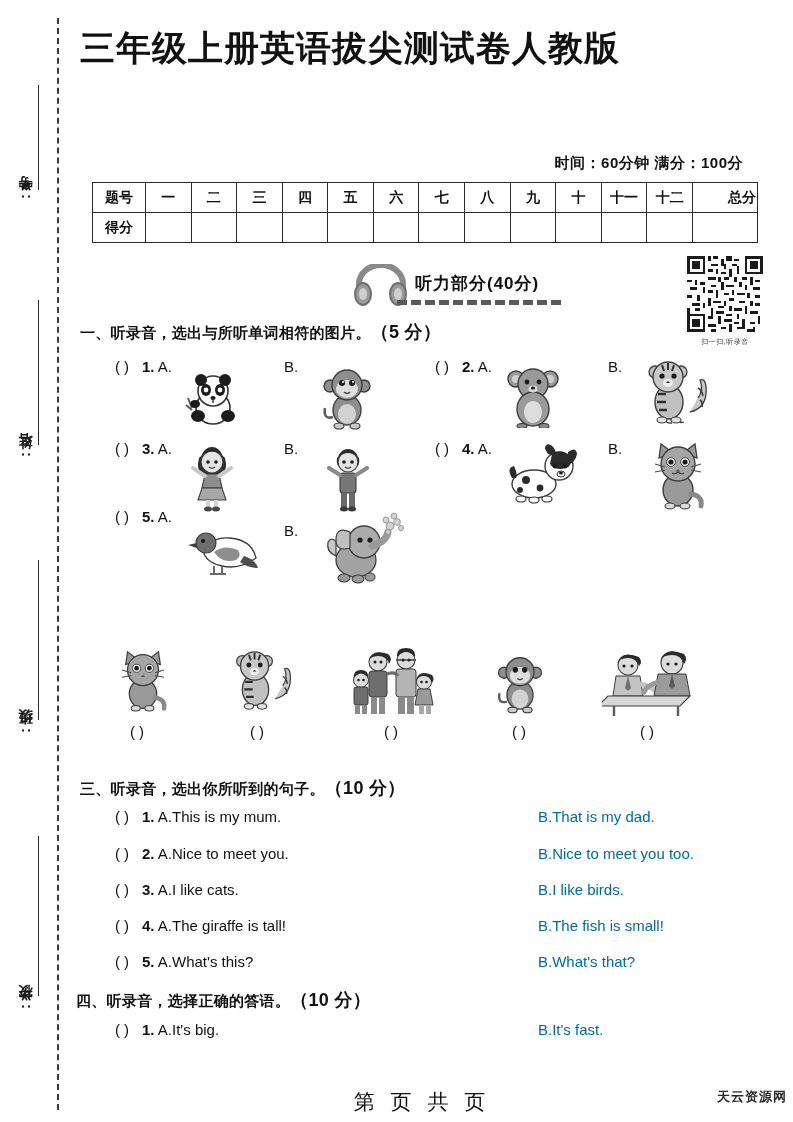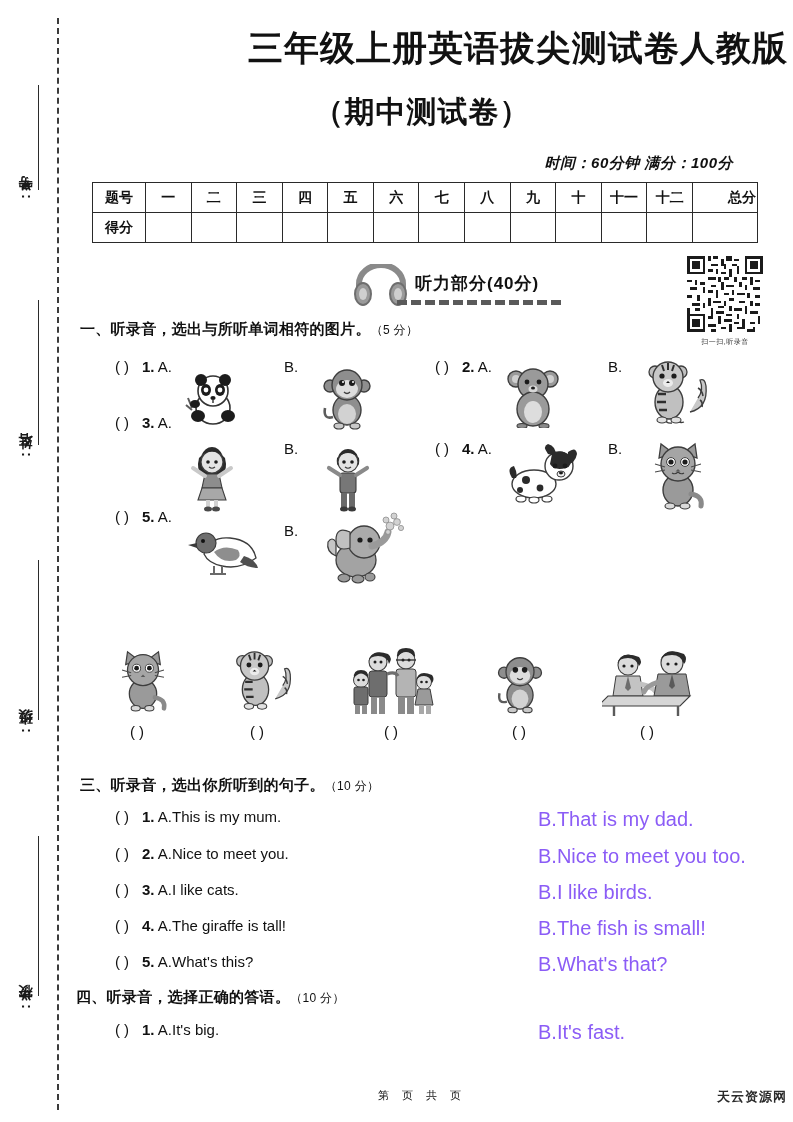--- a/index.html
+++ b/index.html
@@ -50,48 +50,47 @@
 
   
   .page {
     position: absolute;
     left: 72px; top: 0;
     width: 721px; height: 1122px;
   }
 
   .title {
     position: absolute;
-    left: 16px; top: 26px;
+    left: 8px; top: 26px;
     width: 700px;
-    text-align: right;
+    text-align: left;
     font-size: 35px;
     font-weight: bold;
     letter-spacing: 1px;
     line-height: 1.25;
     color: #111;
   }
   .subtitle {
     position: absolute;
     left: 0; top: 92px;
     width: 700px;
     text-align: center;
     font-size: 30px;
     font-weight: bold;
     letter-spacing: 1px;
     color: #111;
   }
 
   .exam-meta {
     position: absolute;
-    right: 60px; top: 154px;
+    right: 50px; top: 154px;
     font-size: 15px;
     font-weight: bold;
     letter-spacing: 0.5px;
     color: #111;
-    font-style: italic;
   }
 
   
   .score-table {
     position: absolute;
     left: 20px; top: 182px;
     width: 666px;
     border-collapse: collapse;
     table-layout: fixed;
   }
@@ -152,22 +151,22 @@
   
   .q-head {
     position: absolute;
     font-size: 15px;
     font-weight: bold;
     letter-spacing: 0.3px;
     color: #111;
     white-space: nowrap;
   }
   .q-head .pts {
-    font-weight: normal;
-    font-size: 12px;
+    font-weight: bold;
+    font-size: 18px;
   }
 
   .opt-row {
     position: absolute;
     font-size: 15px;
     color: #111;
     white-space: nowrap;
   }
   .paren {
     display: inline-block;
@@ -179,23 +178,23 @@
 
   .sent-left {
     position: absolute;
     font-size: 15px;
     white-space: nowrap;
     color: #111;
   }
   .sent-right {
     position: absolute;
     left: 466px;
-    font-size: 20px;
+    font-size: 15px;
     white-space: nowrap;
-    color: #8b5cf6;
+    color: #0369a1;
   }
 
   
   .pic {
     position: absolute;
   }
   .pic-label {
     position: absolute;
     font-size: 15px;
     color: #111;
@@ -207,21 +206,21 @@
     text-align: center;
     width: 46px;
   }
 
   
   .footer {
     position: absolute;
     left: 0; top: 1088px;
     width: 700px;
     text-align: center;
-    font-size: 11px;
+    font-size: 21px;
     letter-spacing: 5px;
     color: #111;
   }
   .watermark {
     position: absolute;
     right: 6px; top: 1088px;
     font-size: 13px;
     font-weight: bold;
     letter-spacing: 1px;
     color: #2a2a2a;
@@ -242,21 +241,20 @@
   <div class="margin-rule" style="top:560px;height:160px;"></div>
   <div class="margin-label" style="top:726px;">班级:</div>
 
   <div class="margin-rule" style="top:836px;height:160px;"></div>
   <div class="margin-label" style="top:1002px;">学校:</div>
 </div>
 
 <div class="page">
 
   <div class="title">三年级上册英语拔尖测试卷人教版</div>
-  <div class="subtitle">（期中测试卷）</div>
   <div class="exam-meta">时间：60分钟  满分：100分</div>
 
   <table class="score-table">
     <tbody>
         <tr>
       <td class="rowhead">题号</td>
       <td>一</td>
       <td>二</td>
       <td>三</td>
       <td>四</td>
@@ -482,21 +480,21 @@
       <circle cx="20" cy="16" r="2.6" fill="#1c1c1c"></circle>
       <circle cx="32" cy="16" r="2.6" fill="#1c1c1c"></circle>
       <ellipse cx="26" cy="23" rx="5" ry="4" fill="#ececec"></ellipse>
       <path d="M26 21 l-2 2 h4 z" fill="#1c1c1c"></path>
       <path d="M22 58 q2 6 8 5 M34 58 q2 6 8 4" stroke="#3d3d3d" stroke-width="1.3" fill="none"></path>
       <ellipse cx="20" cy="60" rx="5" ry="3" fill="#e2e2e2" stroke="#3d3d3d" stroke-width="1.1"></ellipse>
       <ellipse cx="34" cy="60" rx="5" ry="3" fill="#e2e2e2" stroke="#3d3d3d" stroke-width="1.1"></ellipse>
     </svg>
   </div>
 
-  <div class="opt-row" style="left:30px; top:414px;">
+  <div class="opt-row" style="left:30px; top:440px;">
     <span class="paren">(      )</span><span class="num">3.</span>
     <span>A.</span>
   </div>
   <div class="pic" style="left:110px; top:442px;">
     <svg width="60" height="70" viewBox="0 0 60 70">
       <path d="M17 16 q13 -14 26 0 q3 12 -3 16 h-20 q-6 -4 -3 -16z" fill="#2b2b2b"></path>
       <circle cx="30" cy="20" r="11" fill="#e4e4e4" stroke="#3d3d3d" stroke-width="1.2"></circle>
       <path d="M19 14 q11 -9 22 0 q-4 -9 -11 -9 q-7 0 -11 9z" fill="#2b2b2b"></path>
       <circle cx="26" cy="20" r="1.8" fill="#1c1c1c"></circle>
       <circle cx="34" cy="20" r="1.8" fill="#1c1c1c"></circle>

